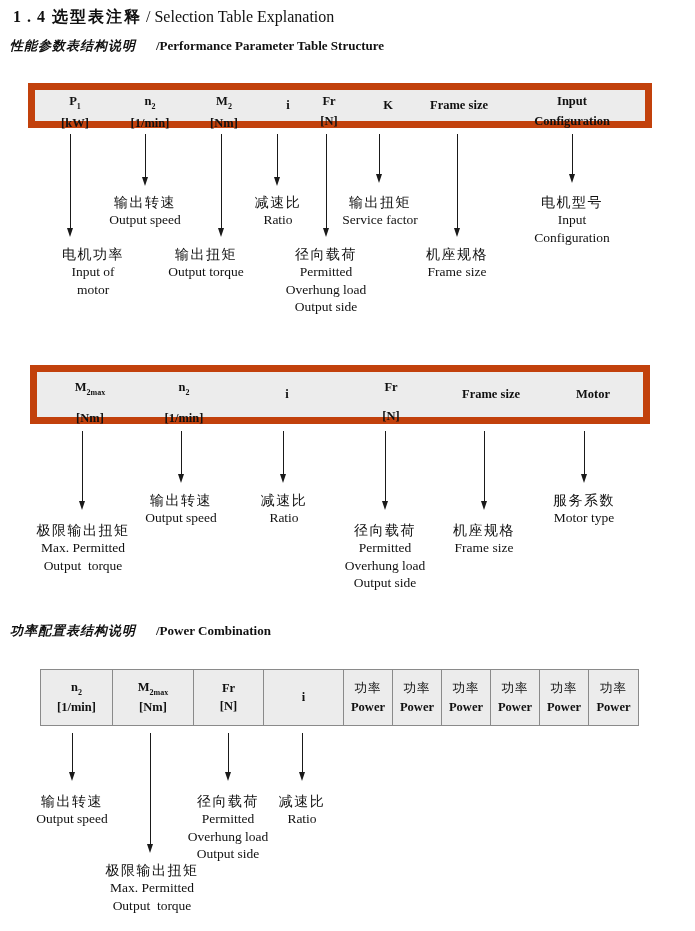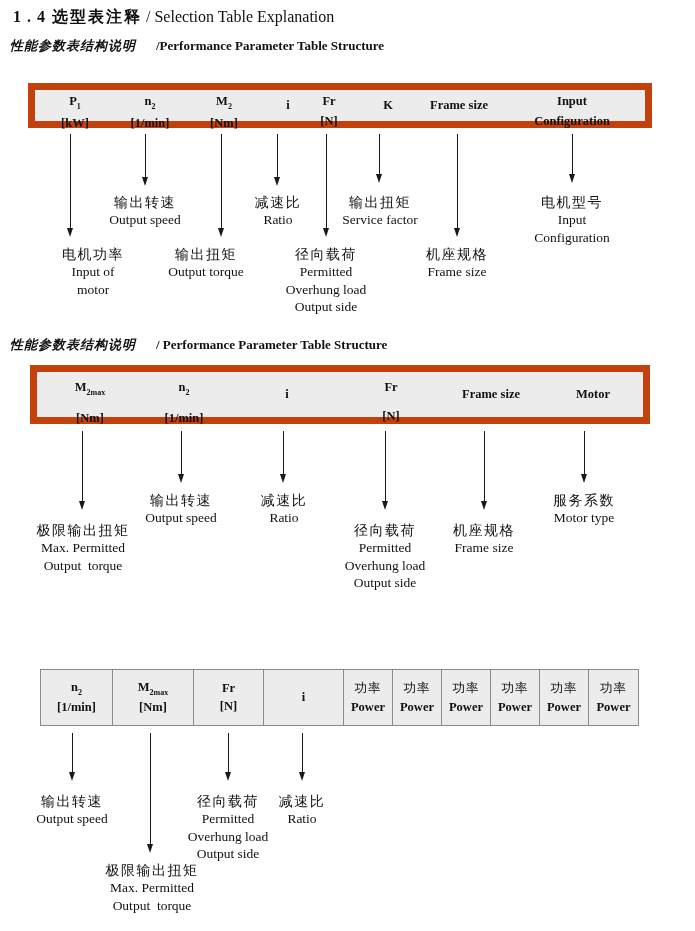--- a/index.html
+++ b/index.html
@@ -48,22 +48,22 @@
 <body>
 
 <div class="page">
   <div class="title">
     <span class="t-num">1 . 4</span><span class="t-zh">选型表注释</span><span class="t-en">/ Selection Table Explanation</span>
   </div>
 
   <div class="heading h-0">
     <span class="hz">性能参数表结构说明</span><span class="he">/Performance Parameter Table Structure</span>
   </div>
-  <div class="heading h-1">
-    <span class="hz">性能参数表结构说明</span><span class="he">/ Performance Parameter Table Structure</span>
+  <div class="heading h-2">
+    <span class="hz">功率配置表结构说明</span><span class="he">/Power Combination</span>
   </div>
 
   <div id="dyn">
       <div class="bar" style="left: 28px; top: 83px; width: 624px; height: 45px;">
         <div class="col" style="left: 40px; top: 4px;">
           <div class="l1"><span>P</span><sub>1</sub></div>
           <div class="l2" style="margin-top: 5px;">[kW]</div>
         </div>
         <div class="col" style="left: 115px; top: 4px;">
           <div class="l1"><span>n</span><sub>2</sub></div>

